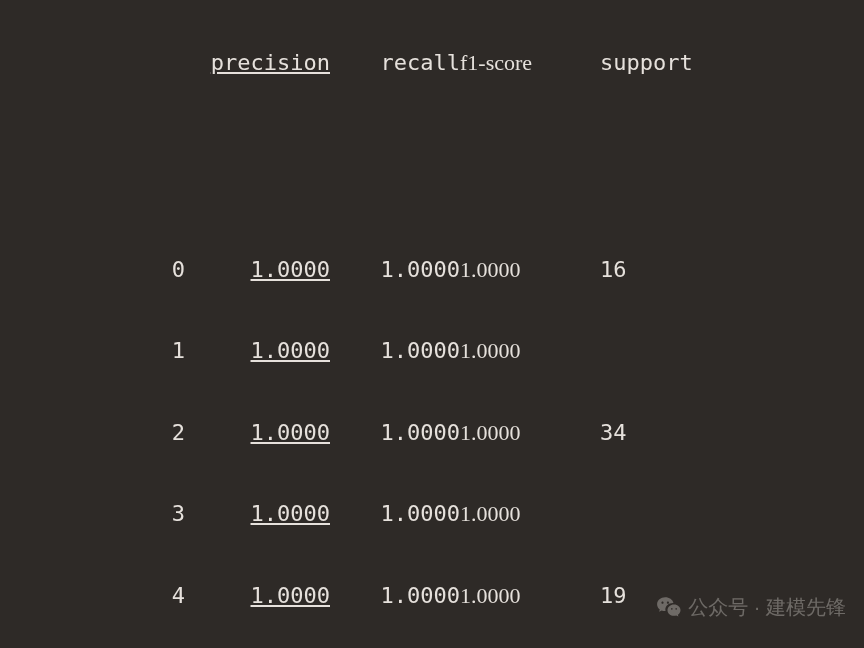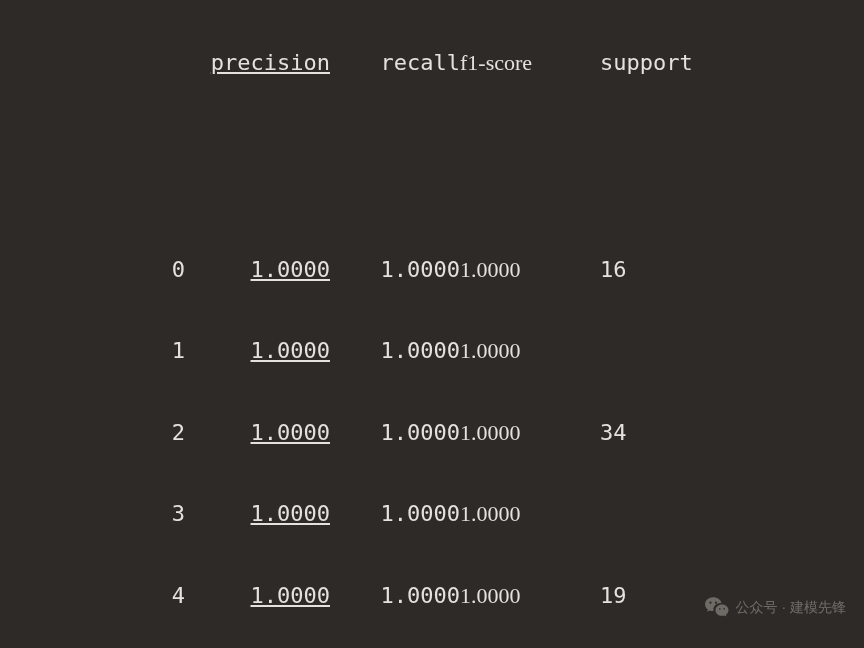--- a/index.html
+++ b/index.html
@@ -52,21 +52,21 @@
       text-align: left;
     }
     .watermark {
       position: absolute;
       bottom: 28px;
       right: 18px;
       display: flex;
       align-items: center;
       color: rgba(230, 225, 220, 0.35);
       font-family: 'PingFang SC', 'Microsoft YaHei', sans-serif;
-      font-size: 14px;
+      font-size: 20px;
       gap: 6px;
     }
     .watermark-icon {
       width: 26px;
       height: 26px;
       opacity: 0.35;
     }
     .watermark-icon svg {
       width: 100%;
       height: 100%;

